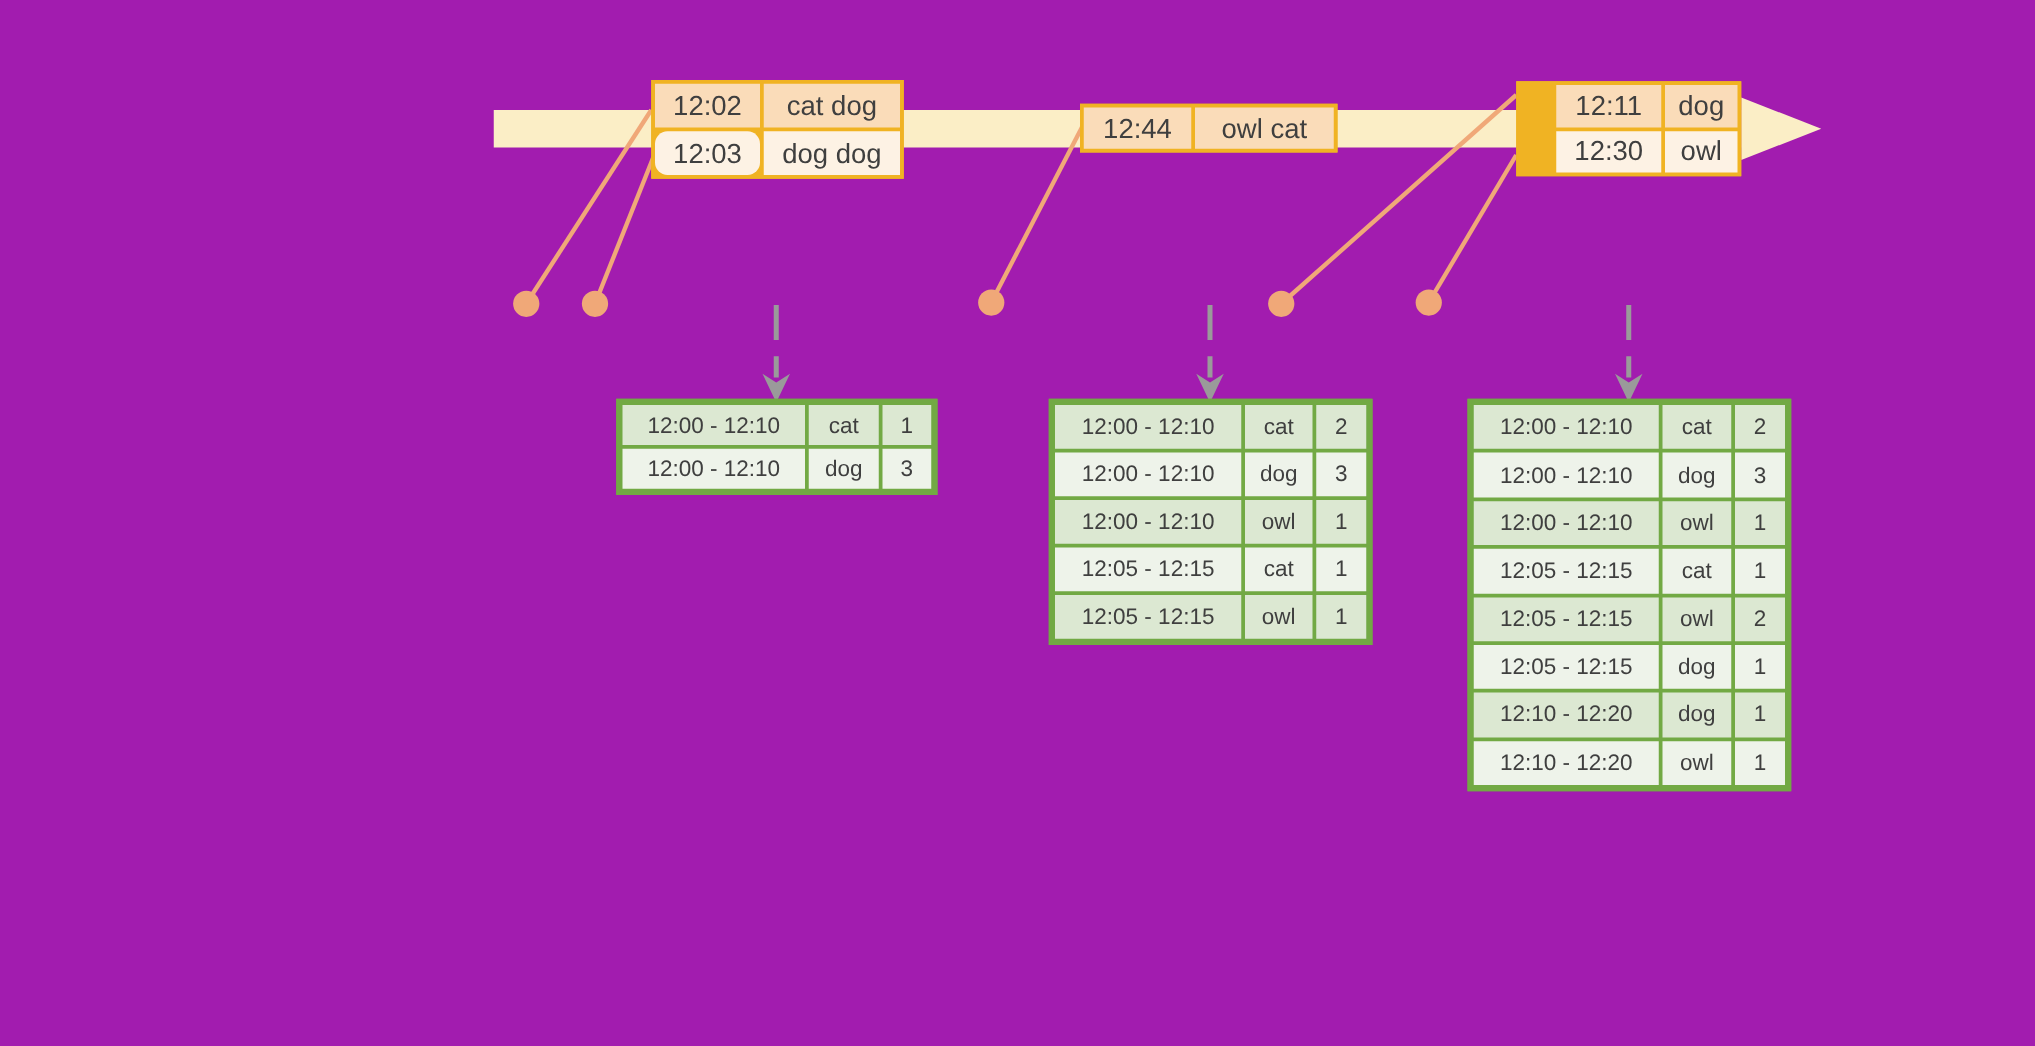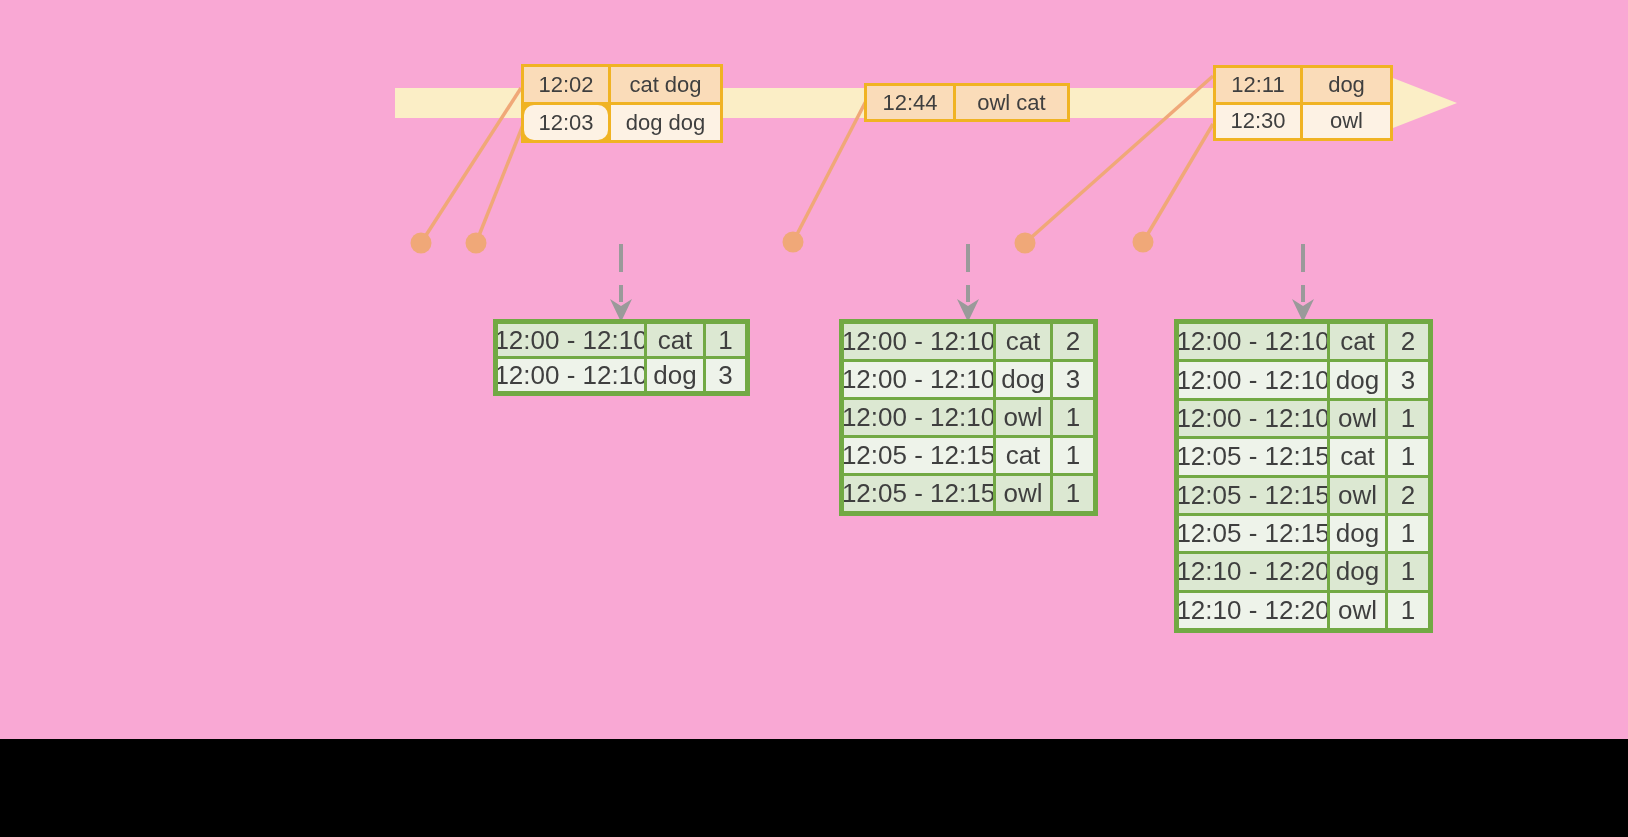--- a/index.html
+++ b/index.html
@@ -1,31 +1,31 @@
 <!DOCTYPE html>
 <html><head>
 <meta charset="utf-8">
 <style>
   html,body{margin:0;padding:0;background:#000;}
   #canvas{
-    position:relative;width:1628px;height:739px;background:#f9a8d4;overflow:hidden;
+    position:relative;width:1628px;height:837px;background:#a21caf;overflow:hidden;
     font-family:"Liberation Sans","DejaVu Sans",sans-serif;
   }
   #connector-layer{position:absolute;left:0;top:0;z-index:2;}
   .band{position:absolute;z-index:1;}
   .band-head{position:absolute;z-index:1;width:0;height:0;}
   .etable,.rtable{
     position:absolute;z-index:3;display:grid;box-sizing:border-box;
   }
   .cell{
     display:flex;align-items:center;justify-content:center;
     white-space:nowrap;overflow:hidden;
   }
   .ecell{font-size:22px;}
-  .rcell{font-size:26px;}
+  .rcell{font-size:18px;}
 </style>
 </head>
 <body>
 
 <div id="canvas">
   <div class="band" id="timeline-band" style="left: 395px; top: 88px; width: 998px; height: 30px; background: rgb(251, 238, 198);"></div>
   <div class="band-head" id="timeline-arrowhead" style="left: 1393px; top: 78px; border-left: 64px solid rgb(251, 238, 198); border-top: 25px solid transparent; border-bottom: 25px solid transparent;"></div>
   <svg id="connector-layer" width="1628" height="837" viewBox="0 0 1628 837">
       <line x1="421" y1="243" x2="521" y2="88" stroke="#F0A878" stroke-width="3.5"></line>
       <line x1="476" y1="243" x2="523" y2="125" stroke="#F0A878" stroke-width="3.5"></line>
@@ -48,21 +48,21 @@
       <div class="etable" style="left: 521px; top: 64px; width: 202px; height: 79px; border: 3px solid rgb(240, 179, 35); background: rgb(240, 179, 35); gap: 3px; grid-template-columns: 84px 1fr; grid-template-rows: repeat(2, 1fr);">
         <div class="cell ecell" style="background: rgb(250, 220, 185); color: rgb(63, 63, 63);">12:02</div>
         <div class="cell ecell" style="background: rgb(250, 220, 185); color: rgb(63, 63, 63);">cat dog</div>
         <div class="cell ecell" style="background: rgb(253, 242, 228); color: rgb(63, 63, 63); border-radius: 10px;">12:03</div>
         <div class="cell ecell" style="background: rgb(253, 242, 228); color: rgb(63, 63, 63);">dog dog</div>
       </div>
       <div class="etable" style="left: 864px; top: 83px; width: 206px; height: 39px; border: 3px solid rgb(240, 179, 35); background: rgb(240, 179, 35); gap: 3px; grid-template-columns: 86px 1fr; grid-template-rows: repeat(1, 1fr);">
         <div class="cell ecell" style="background: rgb(250, 220, 185); color: rgb(63, 63, 63);">12:44</div>
         <div class="cell ecell" style="background: rgb(250, 220, 185); color: rgb(63, 63, 63);">owl cat</div>
       </div>
-      <div class="etable" style="left: 1213px; top: 65px; width: 180px; height: 76px; border: 3px solid rgb(240, 179, 35); background: rgb(240, 179, 35); gap: 3px; grid-template-columns: 84px 1fr; grid-template-rows: repeat(2, 1fr);">
+      <div class="etable" style="left: 1213px; top: 65px; width: 180px; height: 76px; border: 3px solid rgb(240, 179, 35); background: rgb(240, 179, 35); gap: 3px; grid-template-columns: 84px 1fr; grid-template-rows: repeat(2, 1fr); padding-left: 29px;">
         <div class="cell ecell" style="background: rgb(250, 220, 185); color: rgb(63, 63, 63);">12:11</div>
         <div class="cell ecell" style="background: rgb(250, 220, 185); color: rgb(63, 63, 63);">dog</div>
         <div class="cell ecell" style="background: rgb(253, 242, 228); color: rgb(63, 63, 63);">12:30</div>
         <div class="cell ecell" style="background: rgb(253, 242, 228); color: rgb(63, 63, 63);">owl</div>
       </div>
       <div class="rtable" style="left: 493px; top: 319px; width: 257px; height: 77px; border: 5px solid rgb(114, 169, 68); background: rgb(114, 169, 68); gap: 3px; grid-template-columns: 146px 56px 1fr; grid-template-rows: repeat(2, 1fr);">
         <div class="cell rcell" style="background: rgb(220, 232, 210); color: rgb(63, 63, 63);">12:00 - 12:10</div>
         <div class="cell rcell" style="background: rgb(220, 232, 210); color: rgb(63, 63, 63);">cat</div>
         <div class="cell rcell" style="background: rgb(220, 232, 210); color: rgb(63, 63, 63);">1</div>
         <div class="cell rcell" style="background: rgb(238, 243, 234); color: rgb(63, 63, 63);">12:00 - 12:10</div>

